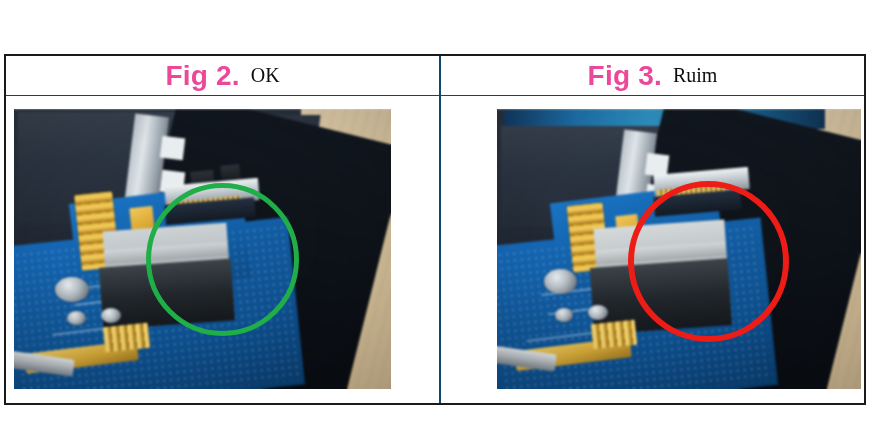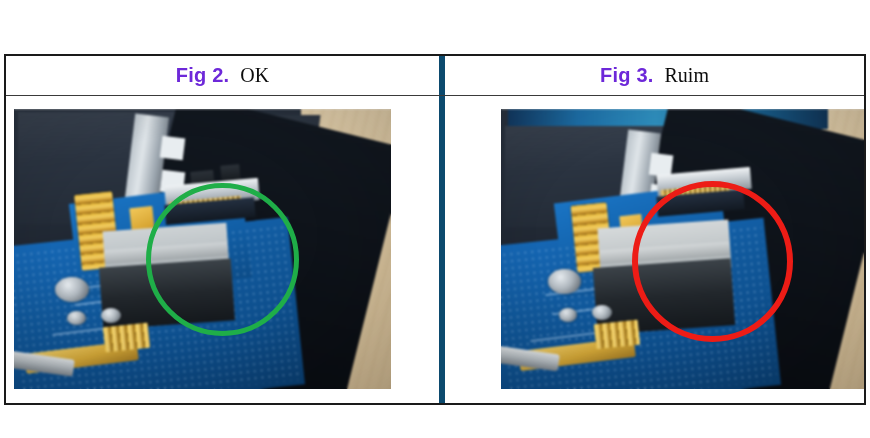--- a/index.html
+++ b/index.html
@@ -50,34 +50,34 @@
     min-height: 0;
   }
 
   .cell {
     box-sizing: border-box;
     position: relative;
     overflow: hidden;
   }
 
   .col-left  { width: 433px; flex: 0 0 433px; }
-  .col-right { flex: 1 1 auto; border-left: 6px solid #0c4a6e; }
+  .col-right { flex: 1 1 auto; border-left: 2px solid #0c4a6e; }
 
   .header-cell {
     display: flex;
     align-items: center;
     justify-content: center;
     white-space: nowrap;
   }
 
   .fig-label {
     font-family: "Liberation Sans", sans-serif;
     font-weight: bold;
-    font-size: 20px;
-    color: #6d28d9;
+    font-size: 28px;
+    color: #ec4899;
     letter-spacing: 0.2px;
     text-align: center;
   }
 
   .fig-verdict {
     font-family: "Liberation Serif", serif;
     font-weight: normal;
     font-size: 20px;
     color: #0d0d0d;
     margin-left: 11px;

